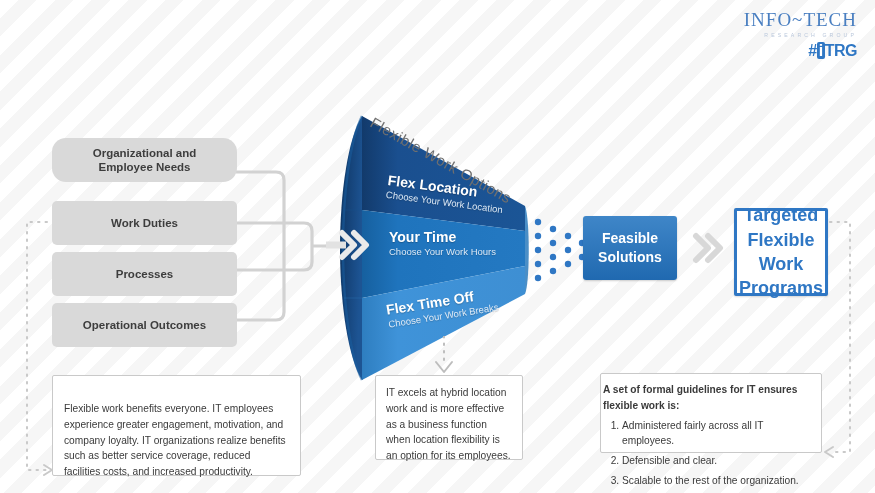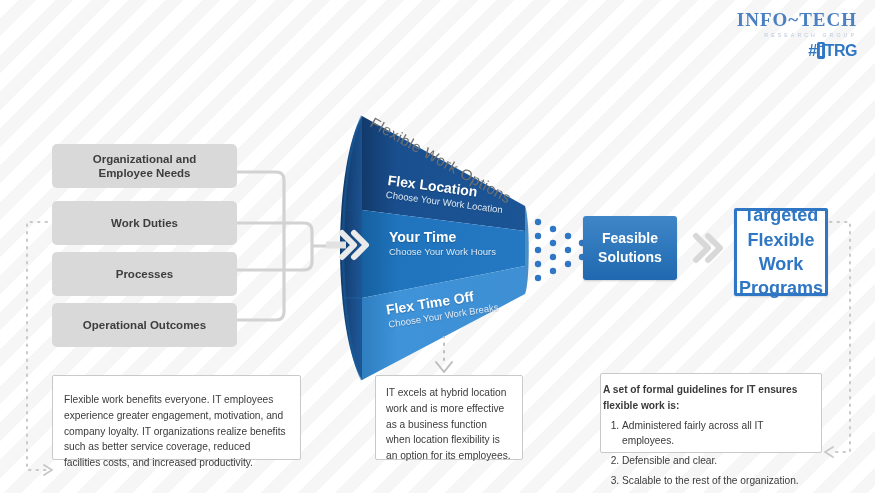--- a/index.html
+++ b/index.html
@@ -58,21 +58,21 @@
     box-sizing:border-box;
   }
   .note p{margin:0;}
   .note .lead{font-weight:bold;margin-bottom:2px;}
   .note ol{margin:0;padding-left:15px;}
   .note ol li{margin:4px;}
 
   
   #logo{position:absolute;right:18px;top:10px;text-align:right;}
   .logo-main{font-family:"Liberation Serif",serif;font-size:19px;
-             letter-spacing:1px;color:#4a7fc1;font-weight:bold;line-height:1;}
+             letter-spacing:1px;color:#4a7fc1;font-weight:normal;line-height:1;}
   .logo-sub{font-size:5.2px;letter-spacing:3.1px;color:#b9c7db;margin-top:3px;}
   .logo-itrg{margin-top:4px;font-size:16px;font-weight:bold;color:#2f77c4;
              letter-spacing:-.5px;}
   .logo-itrg .hash{color:#2f77c4;}
   .logo-itrg .badge{background:#2f77c4;color:#fff;padding:0 2px;border-radius:2px;}
 </style>
 </head>
 <body>
 
 <div id="stage">
@@ -88,21 +88,21 @@
 
   <svg class="abs" style="left:236px;top:140px;" width="110" height="220">
 
     <path d="M0,32 L40,32 Q48,32 48,40 L48,172 Q48,180 40,180 L0,180" fill="none" stroke="#d2d2d2" stroke-width="3.2"></path>
 
     <path d="M0,83 L68,83 Q76,83 76,91 L76,122 Q76,130 68,130 L0,130" fill="none" stroke="#d2d2d2" stroke-width="3.2"></path>
 
     <path d="M76,106 L110,106" fill="none" stroke="#d2d2d2" stroke-width="3.2"></path>
   </svg>
 
-  <div class="needbox" style="top:144px;">
+  <div class="needbox" style="top:138px;border-radius:14px;">
     <div>
       <span>Organizational and</span>
       <span>Employee Needs</span>
     </div>
   </div>
   <div class="needbox" style="top:201px;">
     <div>
       <span>Work Duties</span>
     </div>
   </div>
@@ -233,21 +233,21 @@
       <div>Work</div>
       <div>Programs</div>
     </div>
   </div>
 
   <svg class="abs" style="left:432px;top:336px;" width="24" height="42">
     <path d="M12,0 L12,26" stroke="#bdbdbd" stroke-width="2" stroke-dasharray="1.5 6" stroke-linecap="round"></path>
     <path d="M4,26 L12,36 L20,26" fill="none" stroke="#bdbdbd" stroke-width="2" stroke-linecap="round" stroke-linejoin="round"></path>
   </svg>
 
-  <div class="note" style="left:52px;top:375px;width:249px;height:85px;padding:16px 11px;">
+  <div class="note" style="left:52px;top:375px;width:249px;height:101px;padding:25px 11px;">
     <p>Flexible work benefits everyone. IT employees experience greater engagement, motivation, and company loyalty. IT organizations realize benefits such as better service coverage, reduced facilities costs, and increased productivity.</p>
   </div>
 
   <div class="note" style="left:375px;top:375px;width:148px;height:85px;padding:9px 10px;">
     <p>IT excels at hybrid location work and is more effective as a business function when location flexibility is an option for its employees.</p>
   </div>
 
   <div class="note" style="left:600px;top:373px;width:222px;height:80px;padding:8px 2px;">
     <p class="lead">A set of formal guidelines for IT ensures flexible work is:</p>
     <ol>

